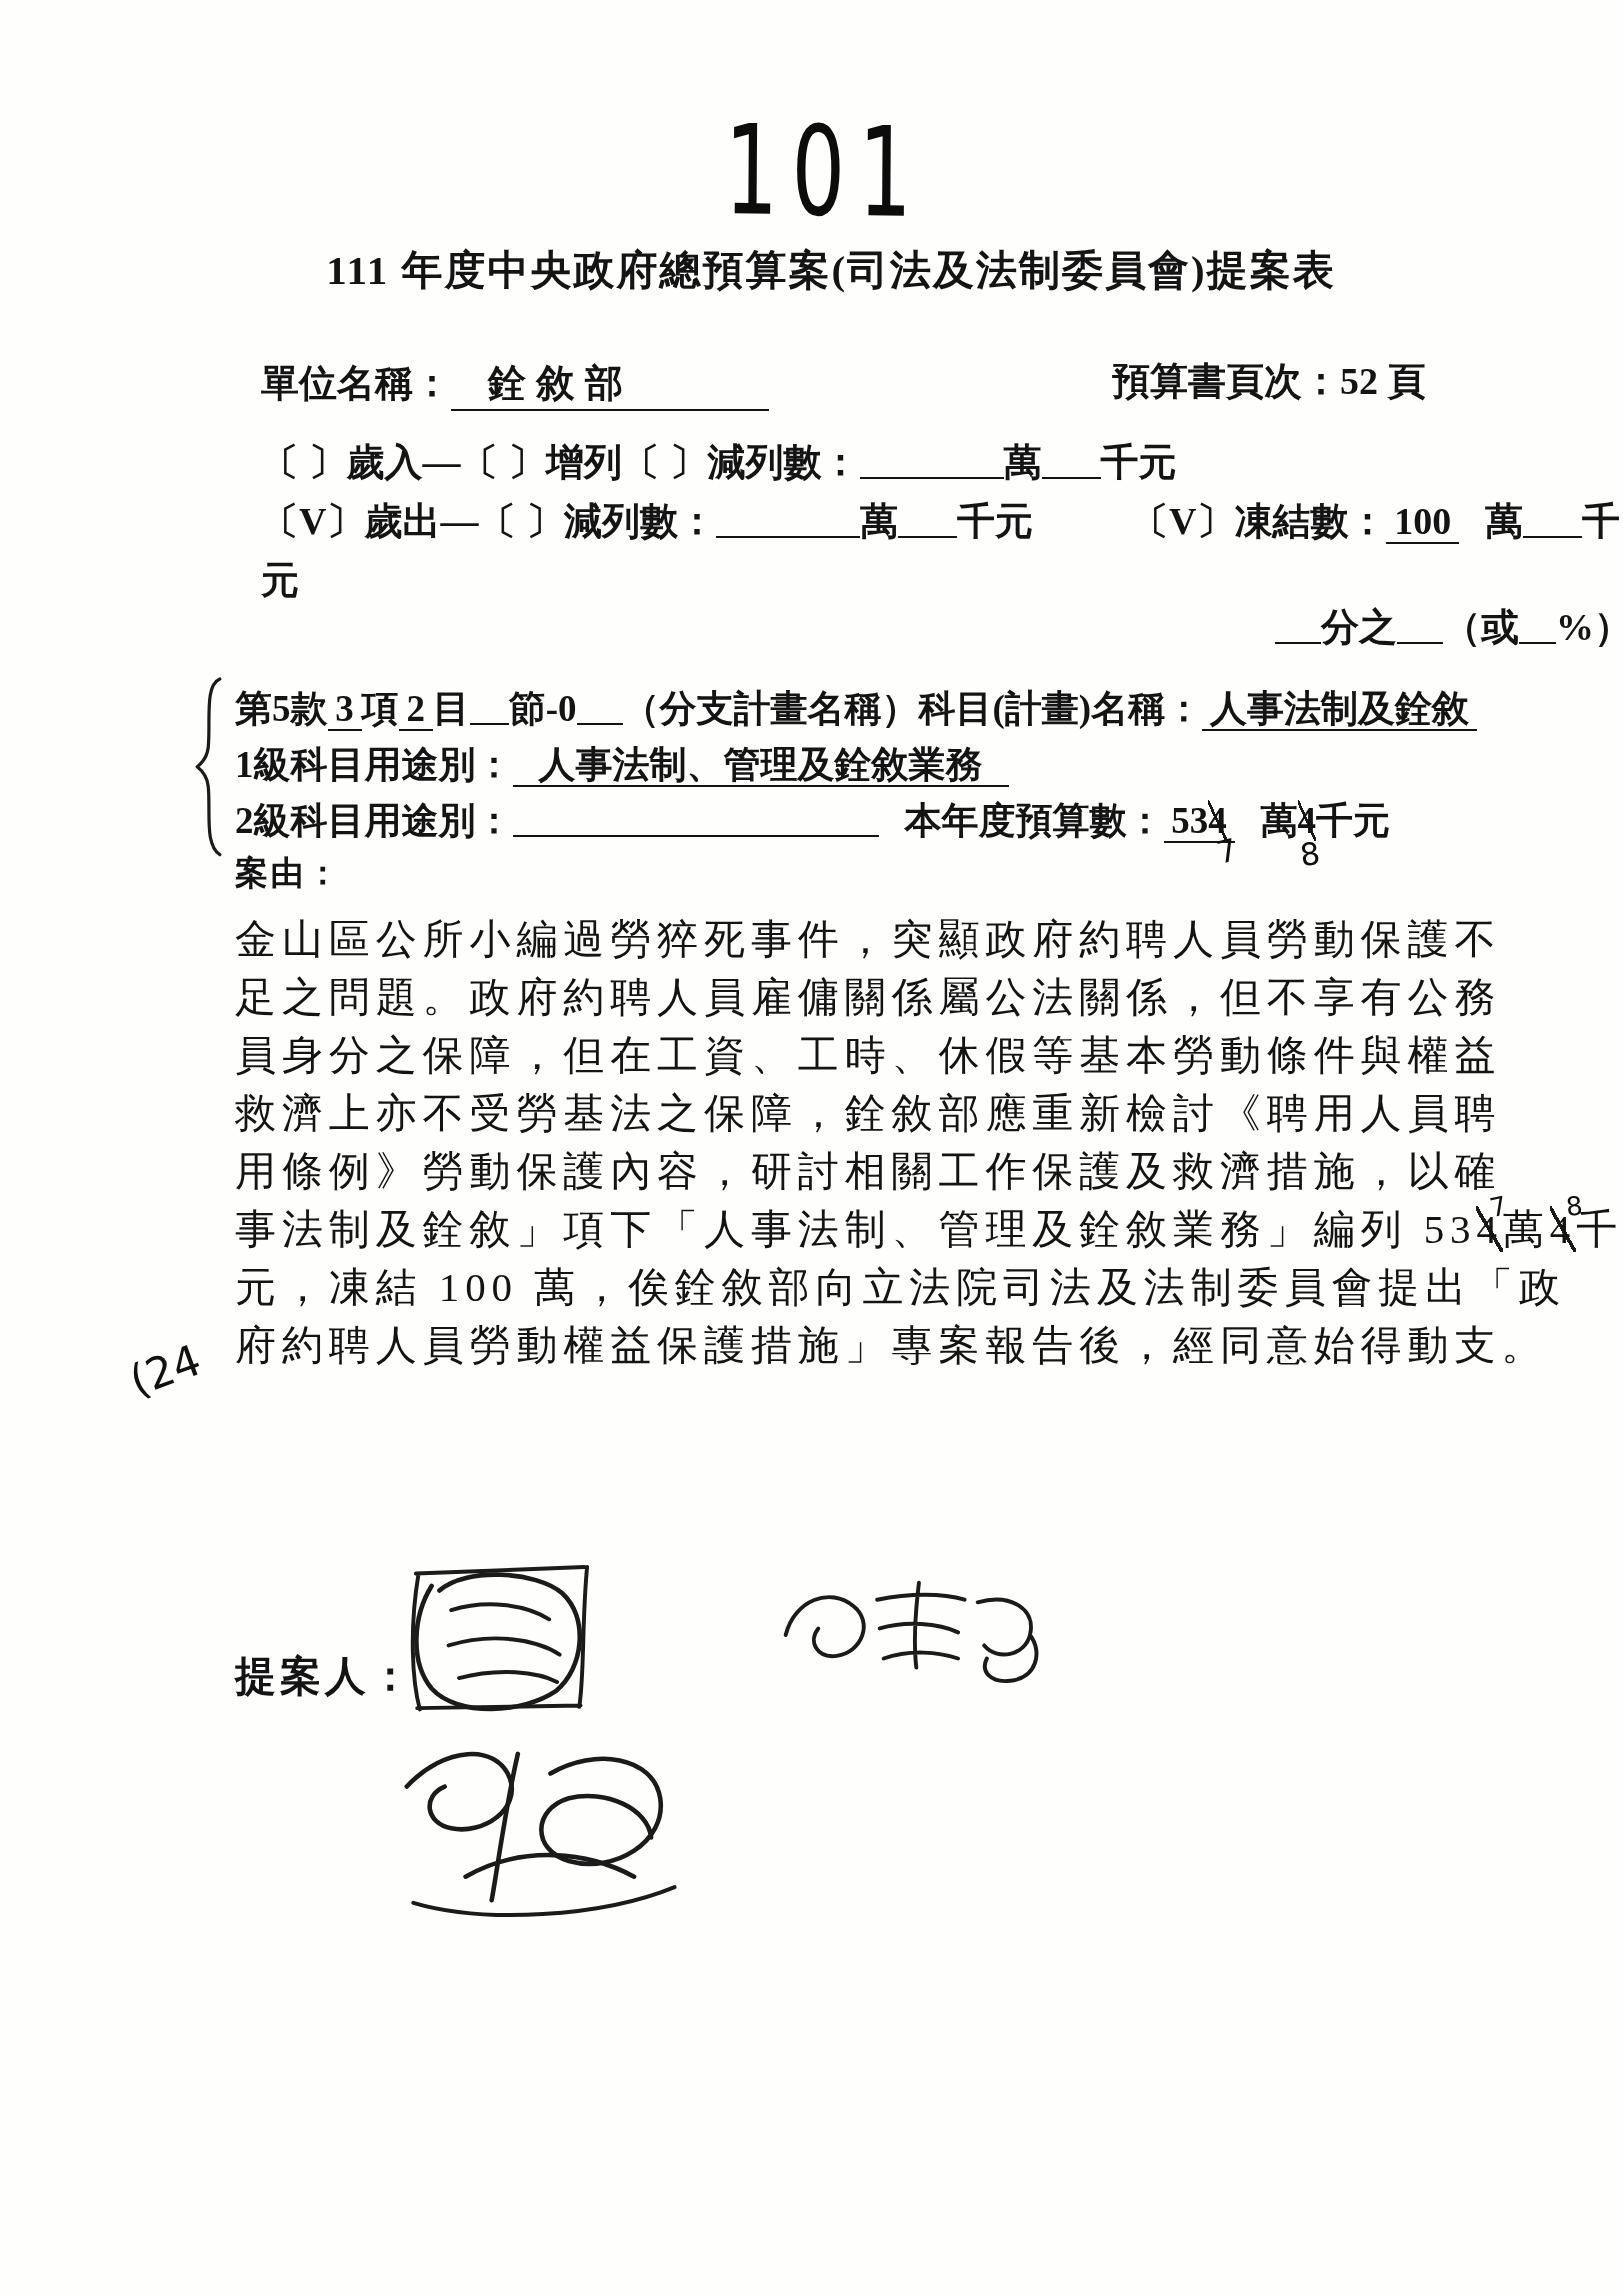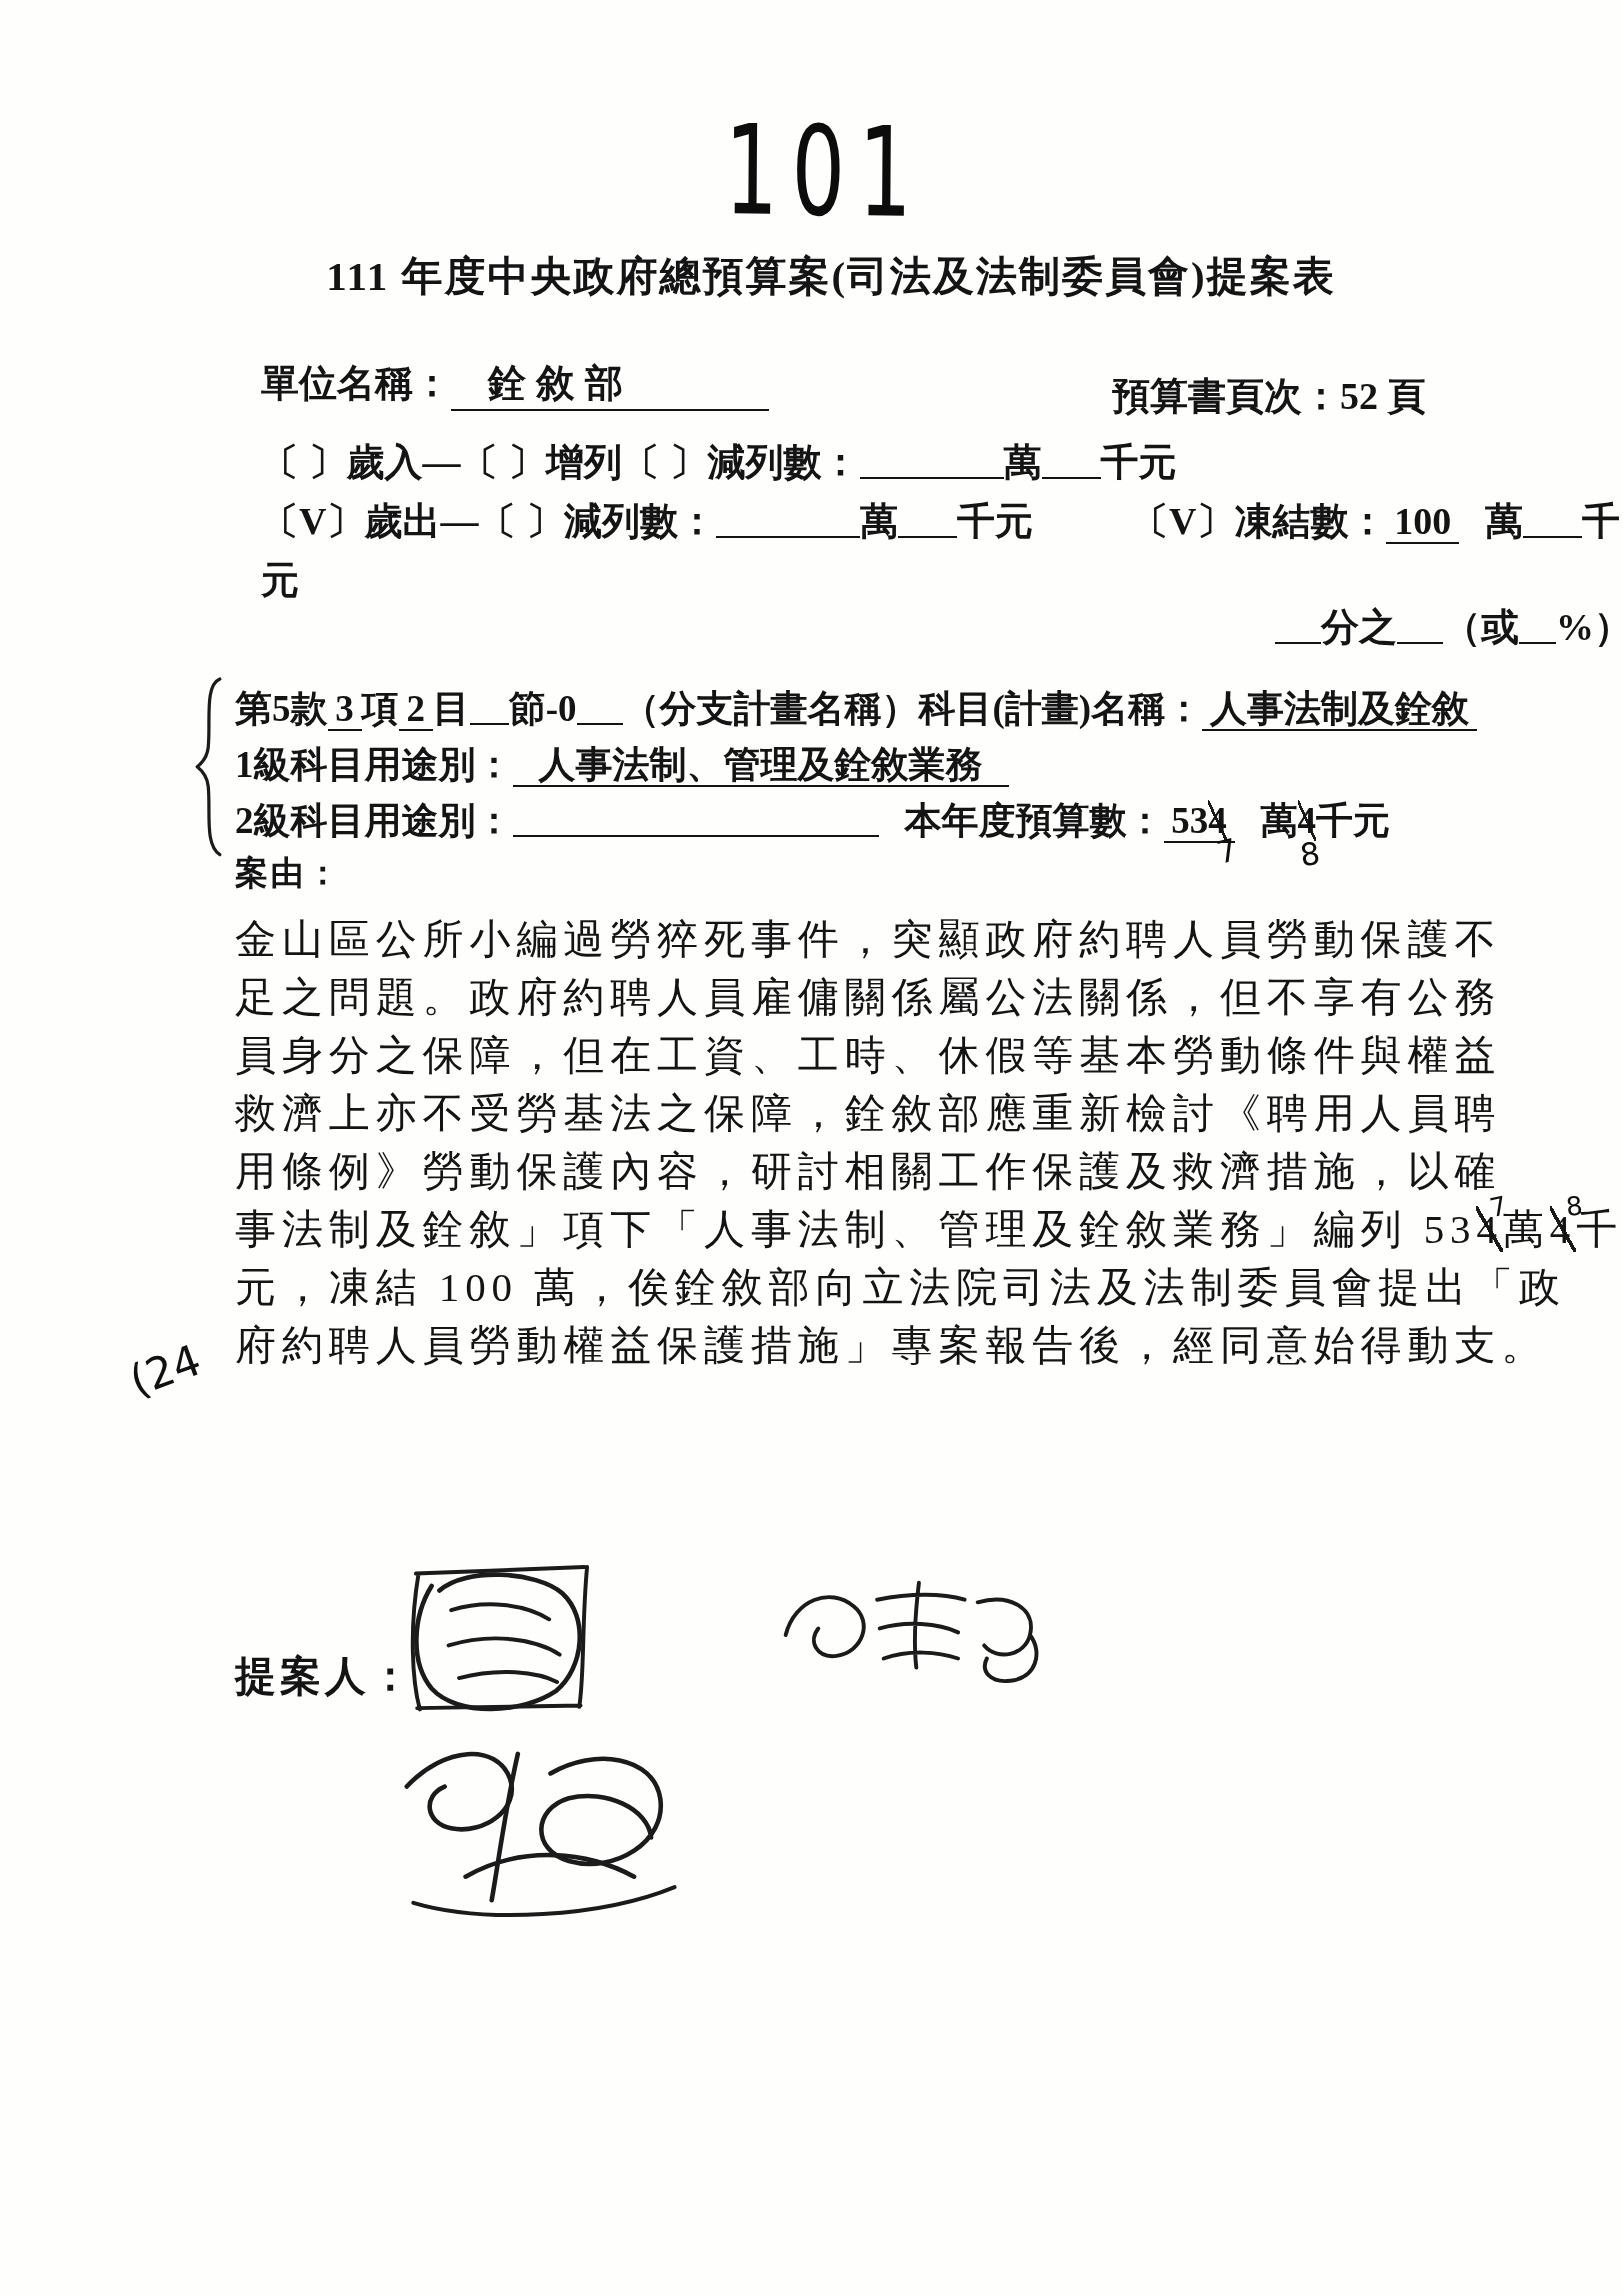--- a/index.html
+++ b/index.html
@@ -20,27 +20,27 @@
     font-family:"DejaVu Sans",sans-serif;
     font-size:124px;font-weight:400;letter-spacing:19.6px;
     transform:scaleX(0.68) rotate(0.6deg);
     transform-origin:left top;
     color:#0c0c0c;
   }
 
   .title{
     top:243px;left:0;width:100%;
     text-align:center;text-indent:39px;
-    font-size:41px;font-weight:700;letter-spacing:2px;margin-top:6px;
+    font-size:41px;font-weight:700;letter-spacing:2px;
   }
 
   .row{font-size:38px;font-weight:700;white-space:nowrap;margin-left:26px;}
 
   .unit-row{top:358px;left:235px;}
-  .budget-page{top:371px;left:1086px;}
+  .budget-page{top:356px;left:1086px;}
 
   .rev-row{top:437px;left:235px;}
   .exp-row{top:496px;left:235px;}
   .carry-row{top:555px;left:235px;}
   .fraction-row{top:602px;left:1249px;}
 
   .blank{display:inline-block;border-bottom:2.6px solid #141414;height:33px;vertical-align:-3.9px;}
   .w56{width:37px}.w60{width:39px}.w70{width:46px}.w90{width:59px}
   .w220{width:144px}.w560{width:366px}
   .sp{display:inline-block;}

